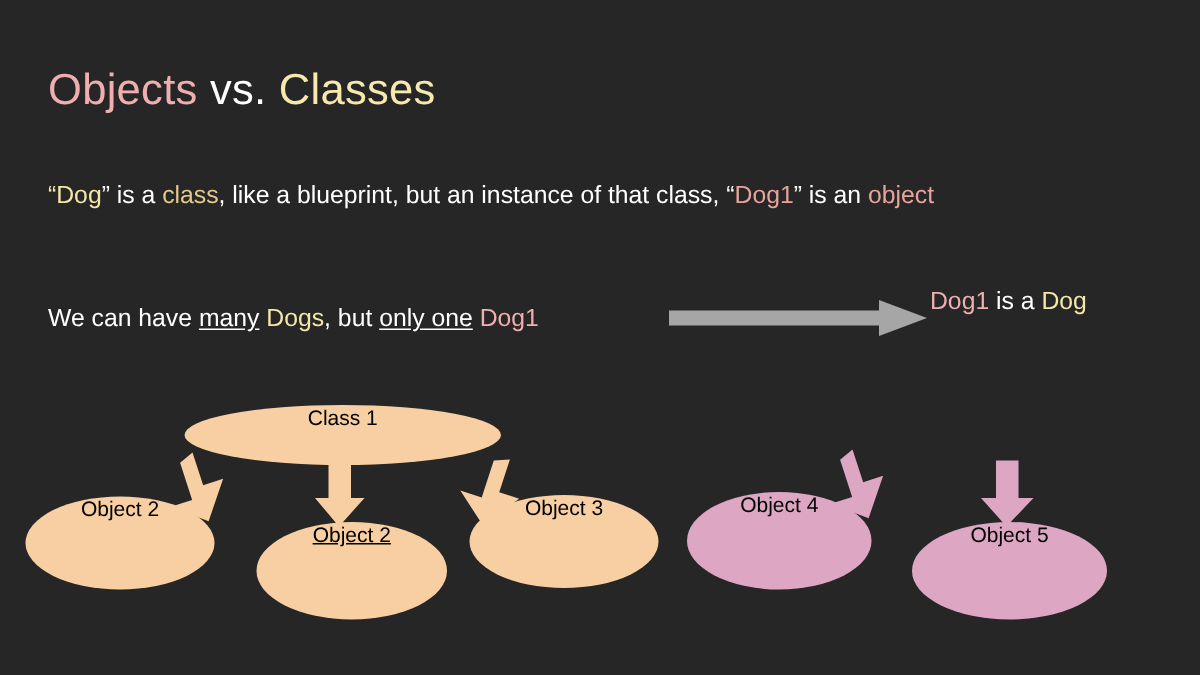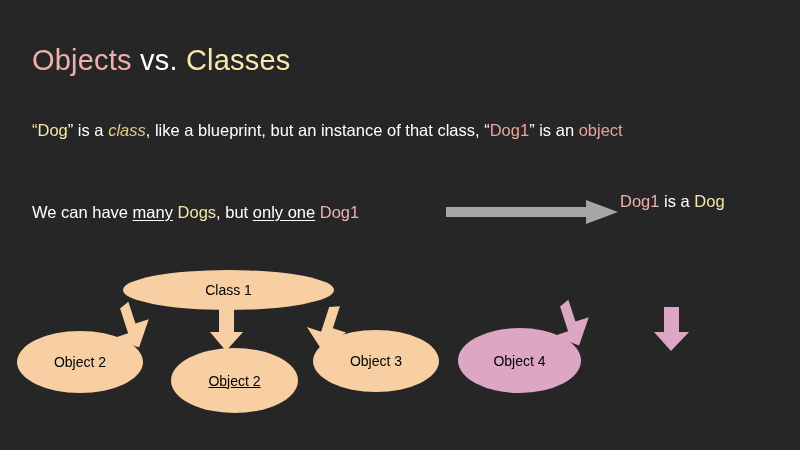--- a/index.html
+++ b/index.html
@@ -43,21 +43,21 @@
     line-height: 22px;
     white-space: nowrap;
     color: #FFFFFF;
   }
   #line1 { left: 32px; top: 119px; }
   #line2 { left: 32px; top: 201px; }
   #line3 { left: 620px; top: 190px; }
 
   .c-white  { color: #FFFFFF; }
   .c-yellow { color: #F4E7A8; }
-  .c-gold   { color: #E3C88A; font-style: italic; }
+  .c-gold   { color: #E3C88A; }
   .c-pink   { color: #EFAFAF; }
   .c-salmon { color: #E8A49C; }
   .u { text-decoration: underline; text-underline-offset: 2px; }
 
   
   #gray-arrow {
     position: absolute;
     left: 446px;
     top: 199px;
     width: 172px;
@@ -68,21 +68,20 @@
   #diagram {
     position: absolute;
     left: 0;
     top: 250px;
     width: 800px;
     height: 200px;
   }
   .node {
     position: absolute;
     display: flex;
-    align-items: center;
     justify-content: center;
     border-radius: 50%;
     color: #000000;
     font-size: 14px;
     text-align: center;
   }
   .peach { background: #F8CFA3; }
   .mauve { background: #DDA7C4; }
 
   
@@ -160,15 +159,18 @@
     <div id="object2" class="node peach">
       <span>Object 2</span>
     </div>
     <div id="object3" class="node peach">
       <span>Object 3</span>
     </div>
 
     <div id="object4" class="node mauve">
       <span>Object 4</span>
     </div>
+    <div id="object5" class="node mauve">
+      <span>Object 5</span>
+    </div>
 
   </div>
 </div>
 
 </body></html>

